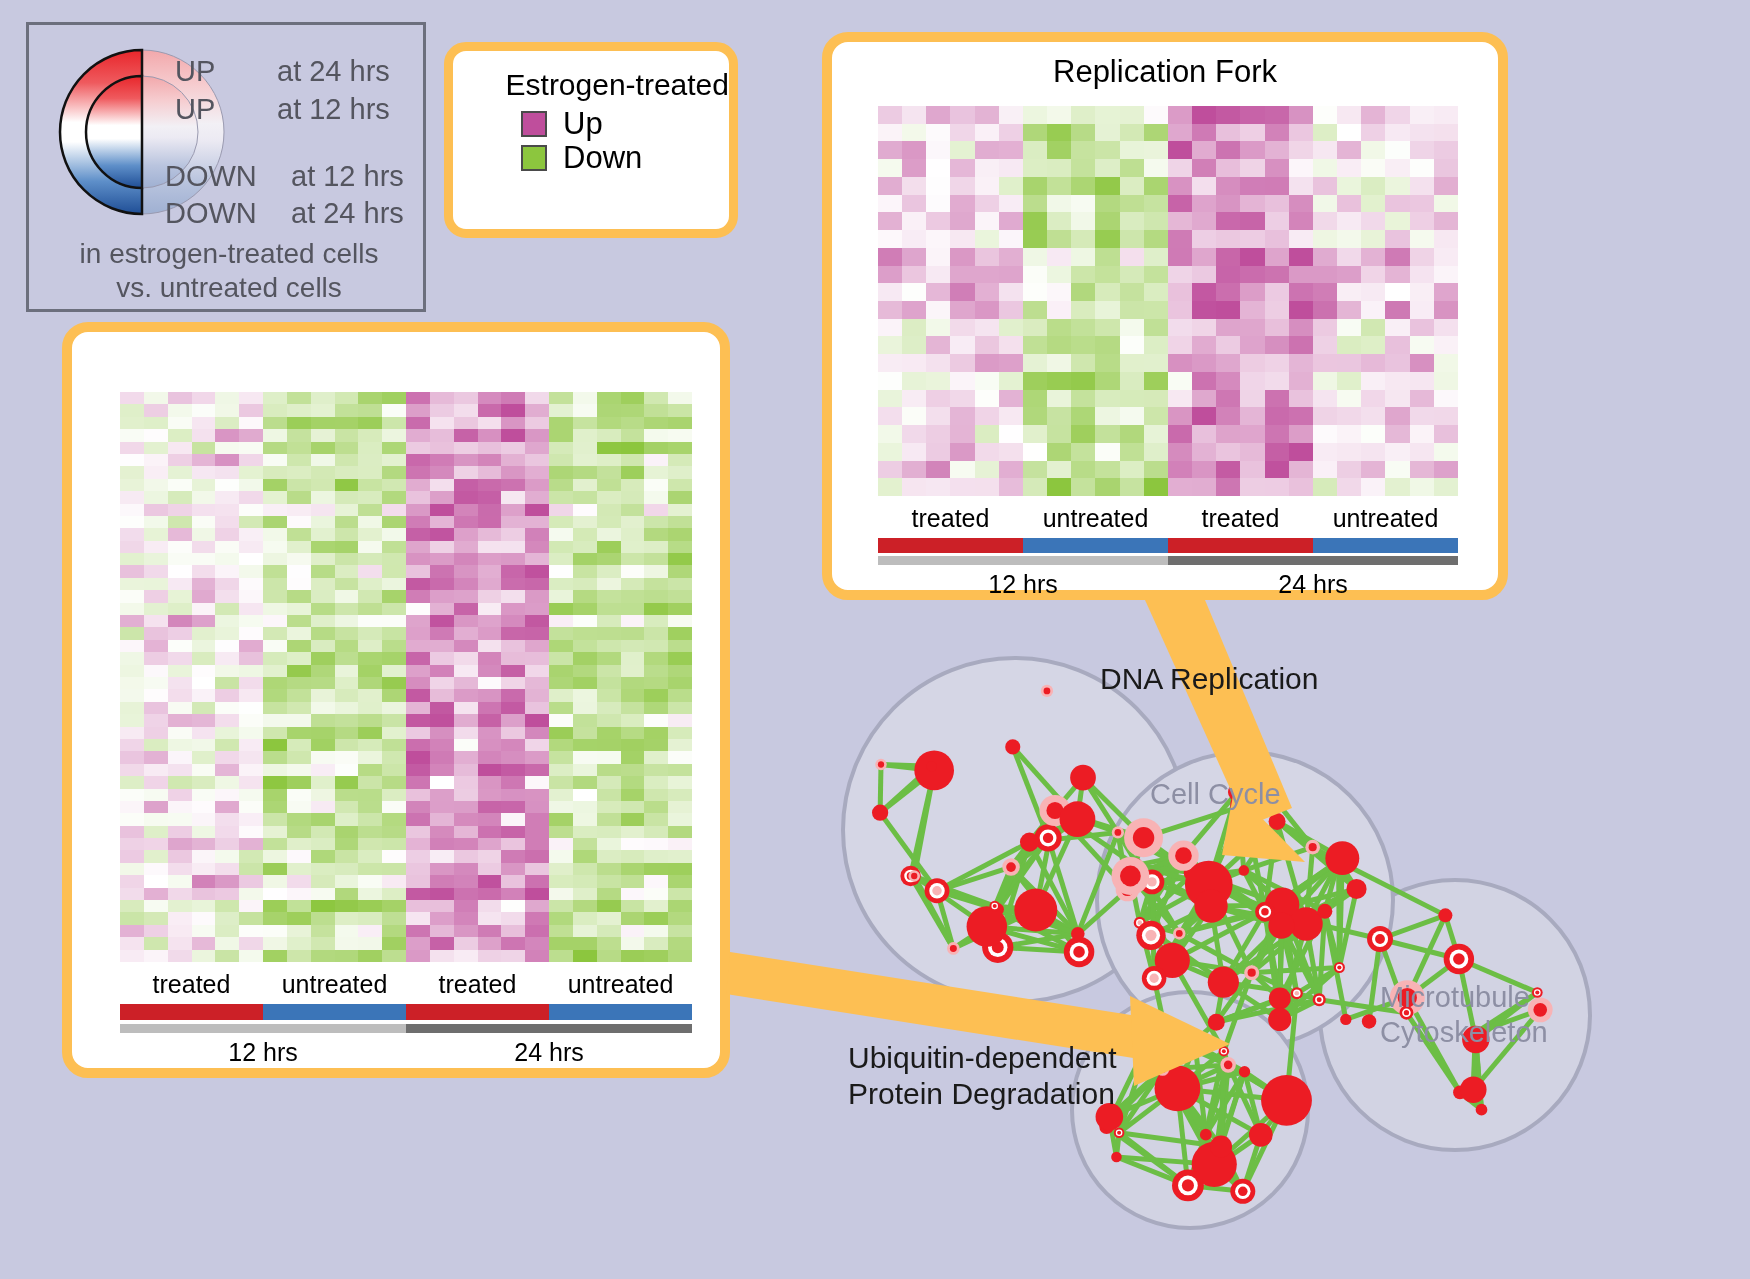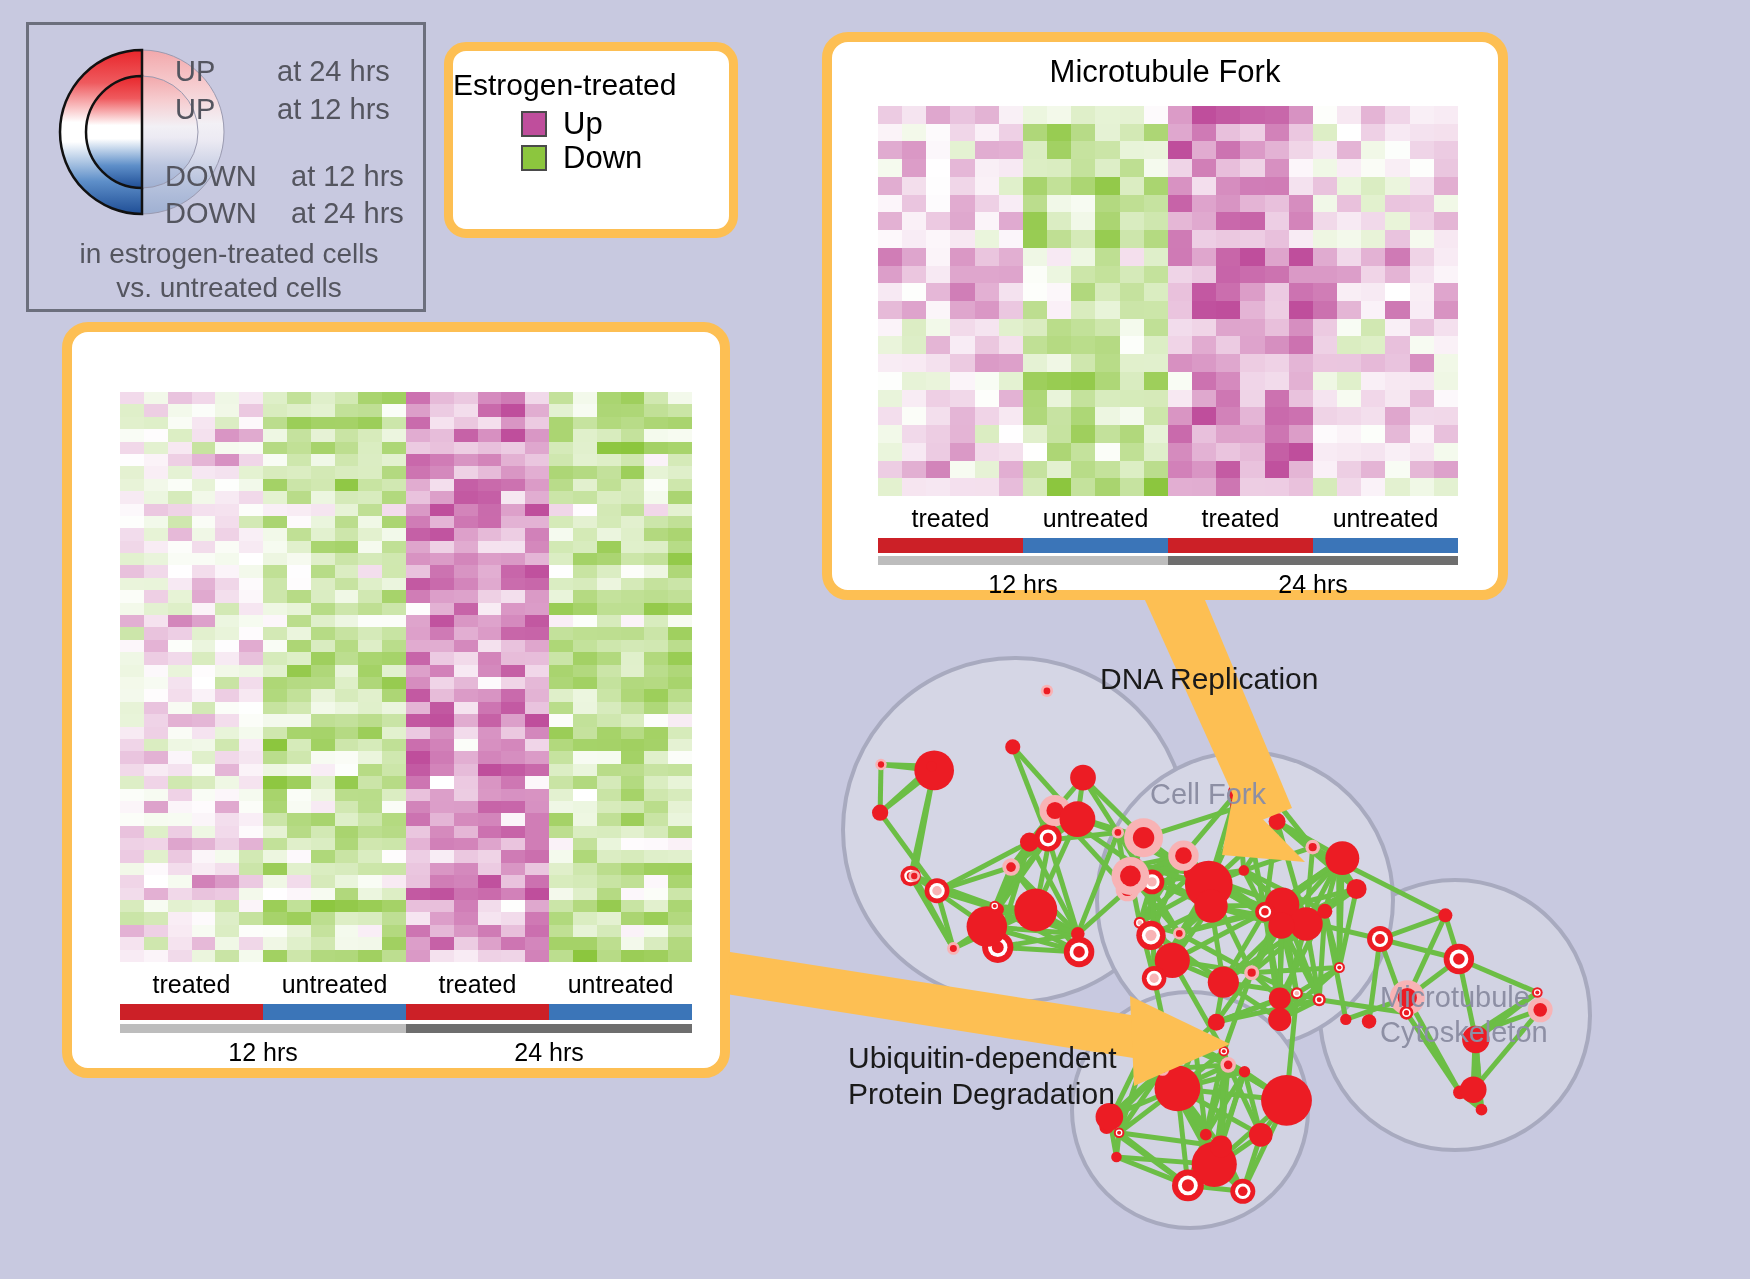--- a/index.html
+++ b/index.html
@@ -26,21 +26,21 @@
     color:#54555f;font-size:28px;line-height:1.22;
   }
 
   
   #legend-box{
     position:absolute;left:444px;top:42px;width:294px;height:196px;
     background:#ffffff;border:9px solid #fdbf53;border-radius:22px;box-sizing:border-box;
     padding:16px 0 0 0;
   }
   #legend-title{
-    text-align:left;color:#000;font-size:30px;line-height:1.18;
+    text-align:right;color:#000;font-size:30px;line-height:1.18;
   }
   .legend-rows{margin-top:6px;padding-left:68px;}
   .legend-row{display:flex;align-items:center;gap:16px;margin-bottom:3px;}
   .swatch{width:26px;height:26px;border:2px solid #4a4a4a;box-sizing:border-box;}
   .legend-text{font-size:31px;color:#000;line-height:1;}
 
   
   .panel{
     position:absolute;background:#ffffff;border:10px solid #fdbf53;
     border-radius:26px;box-sizing:border-box;
@@ -137,21 +137,21 @@
         <span class="legend-text">Up</span>
       </div>
       <div class="legend-row">
         <span class="swatch" style="background:#8cc63e"></span>
         <span class="legend-text">Down</span>
       </div>
     </div>
   </div>
 
   <div class="panel" id="panel-rf">
-    <div class="panel-title">Microtubule Fork</div>
+    <div class="panel-title">Replication Fork</div>
 
     <div class="heatmap" id="hm-rf" style="left: 46px; top: 64px; width: 580px; height: 390px; grid-template-columns: repeat(24, 1fr); grid-template-rows: repeat(22, 1fr);">
         <div style="background: rgb(236, 203, 226);"></div>
         <div style="background: rgb(245, 228, 240);"></div>
         <div style="background: rgb(223, 167, 206);"></div>
         <div style="background: rgb(233, 195, 222);"></div>
         <div style="background: rgb(227, 179, 212);"></div>
         <div style="background: rgb(249, 240, 246);"></div>
         <div style="background: rgb(236, 246, 223);"></div>
         <div style="background: rgb(243, 249, 234);"></div>
@@ -2492,21 +2492,21 @@
 
   <svg class="stage" viewBox="0 0 1750 1279" style="pointer-events:none;">
     <path d="M1145,600 L1205,600 L1292,808 L1247,826 Z" fill="#fdbf53"></path>
     <path d="M1234,790 L1305,862 L1222,855 Z" fill="#fdbf53"></path>
 
     <path d="M730,952 L1150,1018 L1146,1060 L726,994 Z" fill="#fdbf53"></path>
     <path d="M1130,996 L1230,1044 L1134,1086 Z" fill="#fdbf53"></path>
   </svg>
 
   <div class="net-label" id="lbl-dna">DNA Replication</div>
-  <div class="net-label" id="lbl-cc">Cell Fork</div>
+  <div class="net-label" id="lbl-cc">Cell Cycle</div>
   <div class="net-label" id="lbl-ub">
     <div>Ubiquitin-dependent</div>
     <div>Protein Degradation</div>
   </div>
   <div class="net-label" id="lbl-mt">
     <div>Microtubule</div>
     <div>Cytoskeleton</div>
   </div>
 
 </div>

